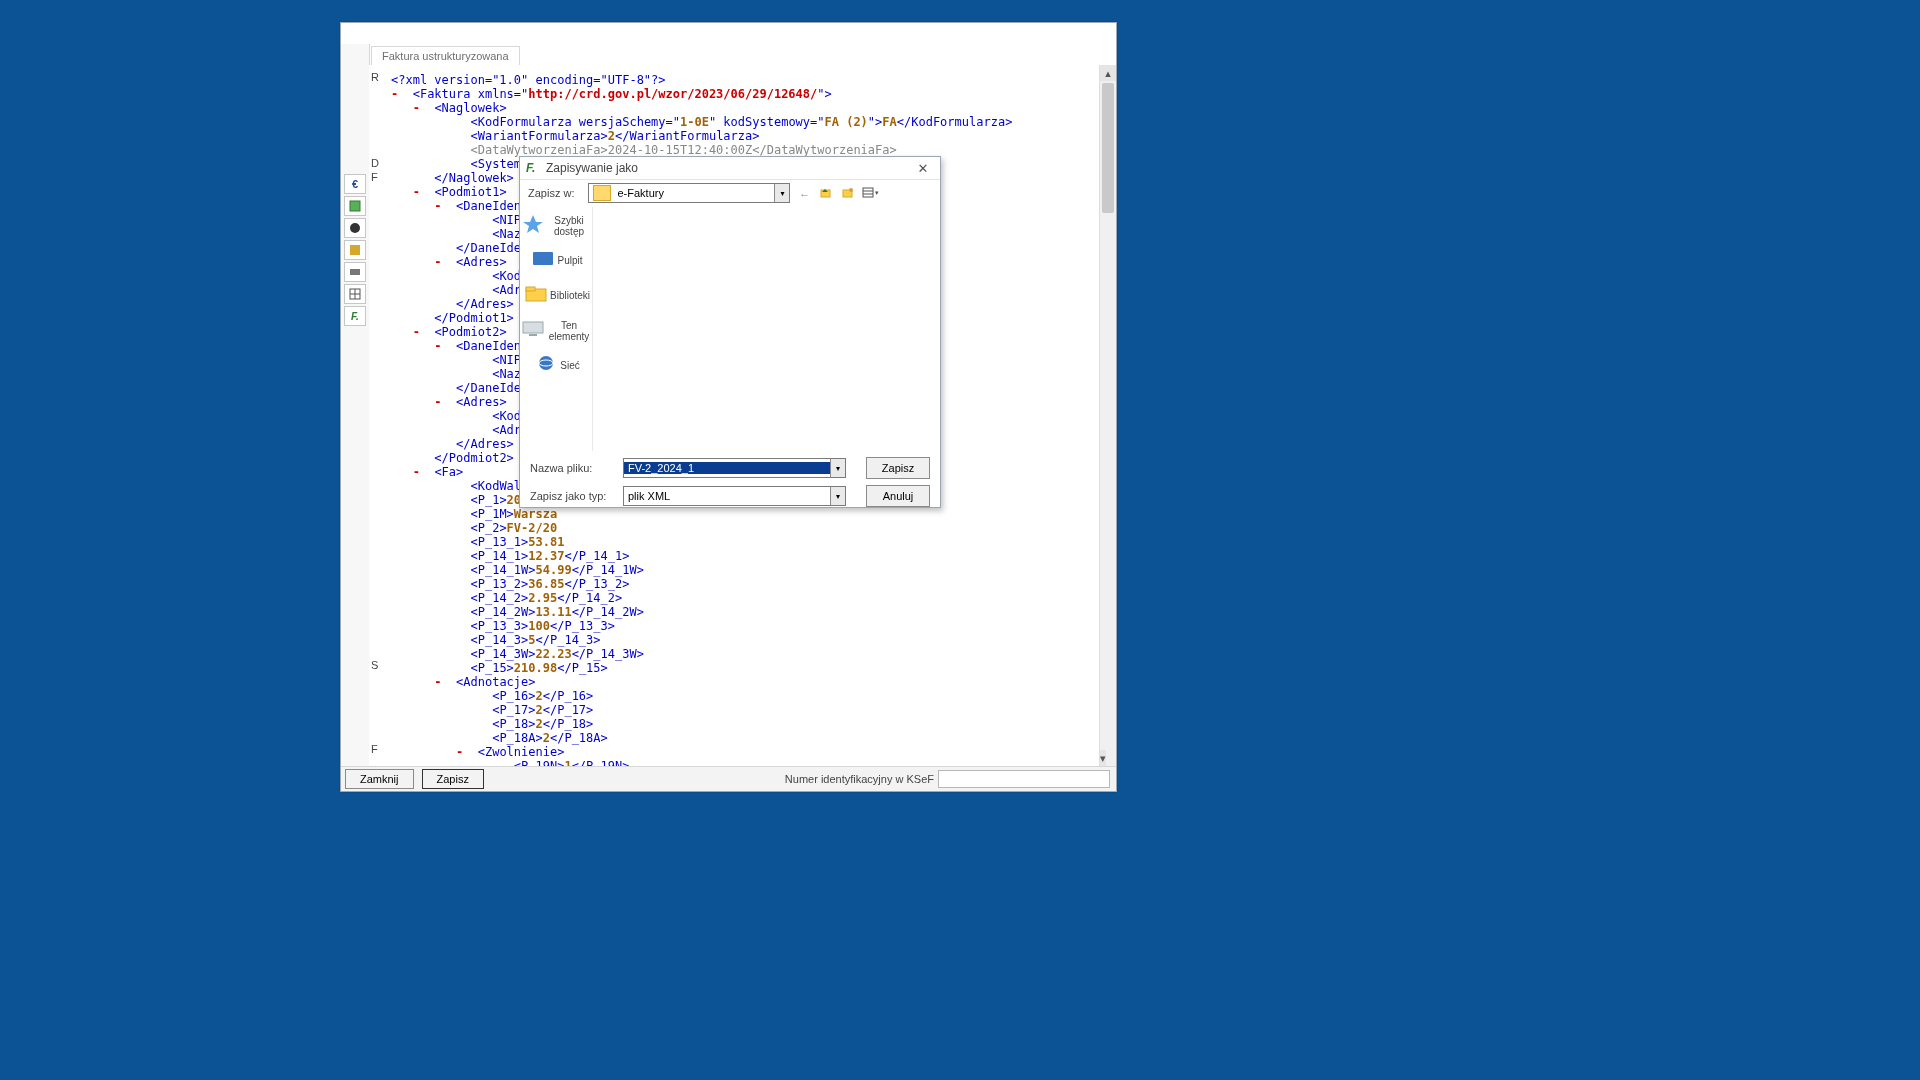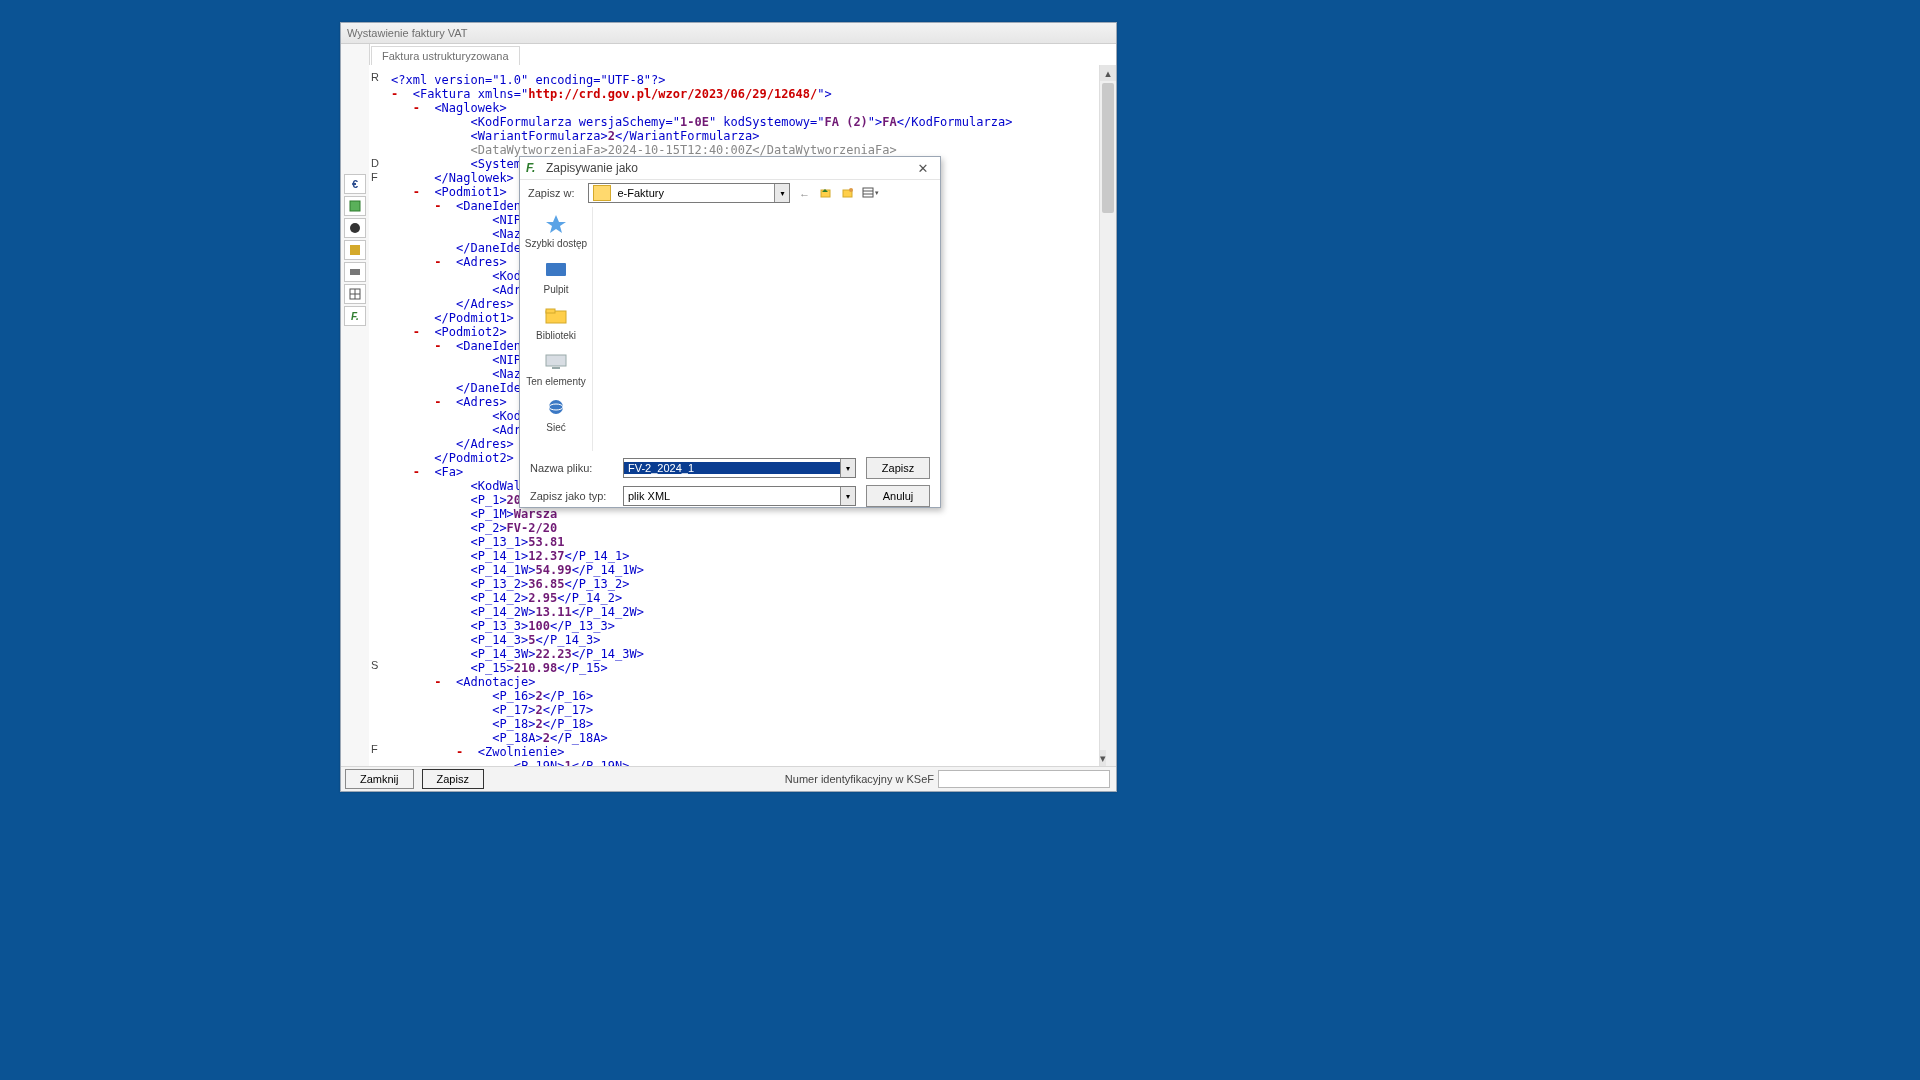--- a/index.html
+++ b/index.html
@@ -10,21 +10,21 @@
   .icon-slot{height:18px;margin:0 3px 2px 3px;border:1px solid #c6c6c6;background:#fff;display:flex;align-items:center;justify-content:center}
   .tab{position:absolute;left:30px;top:23px;height:18px;padding:0 10px;line-height:18px;color:#6f6f6f;border:1px solid #d8d8d8;border-bottom:none;background:#fff}
   .content{position:absolute;left:28px;right:0;top:42px;bottom:25px;background:#fff}
   .scroll{position:absolute;right:0;top:0;bottom:0;width:16px;background:#f0f0f0;border-left:1px solid #dedede}
   .scroll .arrow{height:16px;background:#e5e5e5;display:flex;align-items:center;justify-content:center;color:#555}
   .scroll .thumb{position:absolute;left:2px;right:2px;top:18px;height:130px;background:#c9c9c9;border-radius:2px}
   .scroll .bottom{position:absolute;bottom:0}
   .xml{position:absolute;left:0;right:16px;top:0;bottom:0;padding:8px 10px 8px 22px;font-family:Consolas,monospace;font-size:12px;line-height:14px;white-space:pre;overflow:hidden}
   .b{color:#0000cc}
   .rd{color:#cc0000;font-weight:bold}
-  .bk{color:#701a75;font-weight:bold}
+  .bk{color:#a16207;font-weight:bold}
   .g{color:#888}
   .bottombar{position:absolute;left:0;right:0;bottom:0;height:24px;background:#f3f3f3;border-top:1px solid #d6d6d6;display:flex;align-items:center}
   .btn{height:18px;margin:0 4px;padding:0 14px;border:1px solid #8a8a8a;background:#f3f3f3;font-size:11px;display:flex;align-items:center;cursor:pointer}
   .btn.primary{border:1px solid #333}
   .status-lbl{margin-left:auto;font-size:11px;color:#444}
   .status-box{width:170px;height:16px;margin:0 6px 0 4px;border:1px solid #b7b7b7;background:#fff}
   .fchar{color:#444;font-size:11px}
   
   .dlg{position:absolute;left:519px;top:156px;width:420px;height:350px;background:#fff;border:1px solid #9ba6b4;box-shadow:2px 3px 6px rgba(0,0,0,.25)}
   .dlg-title{height:22px;display:flex;align-items:center;padding:0 6px;background:#fff;border-bottom:1px solid #e5e5e5}
@@ -34,49 +34,48 @@
   .dlg-toolbar{height:26px;display:flex;align-items:center;padding:0 8px}
   .dlg-toolbar label{font-size:11px;color:#444;margin-right:14px}
   .combo{display:flex;align-items:center;height:18px;border:1px solid #7a7a7a;background:#fff}
   .combo.folder{width:200px}
   .combo .ficon{width:16px;height:14px;margin:0 4px;background:#ffd96e;border:1px solid #d4a92b}
   .combo .val{flex:1;font-size:11px;padding:0 2px}
   .combo .dd{width:14px;height:100%;border-left:1px solid #8a8a8a;background:#e9e9e9;display:flex;align-items:center;justify-content:center;font-size:8px}
   .nav-ic{width:16px;height:16px;margin-left:6px;display:flex;align-items:center;justify-content:center}
   .dlg-body{position:absolute;top:50px;bottom:56px;left:0;right:0;display:flex}
   .places{width:72px;background:#fff;border-right:1px solid #e8e8e8;display:flex;flex-direction:column;align-items:center;padding-top:6px}
-  .place{display:flex;flex-direction:column;align-items:center;margin-bottom:10px;cursor:pointer}
+  .place{display:flex;flex-direction:row;align-items:center;margin-bottom:10px;cursor:pointer}
   .place .pi{width:28px;height:22px;margin-bottom:3px;display:flex;align-items:center;justify-content:center}
   .place .pl{font-size:10px;color:#444;text-align:center}
   .filelist{flex:1;position:relative}
   .flhdr{height:18px;border-bottom:1px solid #e3e3e3;display:flex;font-size:11px;color:#555}
   .flhdr div{border-right:1px solid #e8e8e8;padding:2px 6px}
   .empty{text-align:center;color:#666;font-size:11px;margin-top:12px}
   .hscroll{position:absolute;left:0;right:0;bottom:0;height:14px;background:#f0f0f0;border-top:1px solid #e3e3e3;display:flex;align-items:center}
   .hscroll .harrow{width:14px;text-align:center;font-size:9px;color:#555}
   .hscroll .htrack{flex:1;position:relative;height:100%}
   .hscroll .hthumb{position:absolute;left:0;top:2px;bottom:2px;width:240px;background:#c9c9c9}
   .dlg-bottom{position:absolute;left:0;right:0;bottom:0;height:56px;padding:6px 10px;box-sizing:border-box}
   .row{display:flex;align-items:center;margin-bottom:6px}
   .row label{width:93px;font-size:11px;color:#444}
-  .txtcombo{flex:1;height:18px;border:1px solid #7a7a7a;display:flex;align-items:center;background:#fff;margin-right:10px}
+  .txtcombo{flex:1;height:18px;border:1px solid #7a7a7a;display:flex;align-items:center;background:#fff;margin-right:20px}
   .txtcombo .val{flex:1;padding:0 4px;font-size:11px}
   .txtcombo .sel{background:#0a3d91;color:#fff}
   .txtcombo .dd{width:14px;height:100%;border-left:1px solid #8a8a8a;background:#e9e9e9;display:flex;align-items:center;justify-content:center;font-size:8px}
   .dbtn{width:62px;height:20px;border:1px solid #8a8a8a;background:#f0f0f0;font-size:11px;display:flex;align-items:center;justify-content:center;cursor:pointer}
   
   .svg-star{fill:#5aa3e6}
   .svg-blue{fill:#3b78c4}
   .svg-yellow{fill:#ffcf4a;stroke:#d4a92b}
 </style>
 </head>
 <body>
 
 <div class="app">
-  <div class="titlebar">Wystawienie faktury VAT</div>
 
   <div class="left-strip">
     <div class="gap"></div>
     <div class="icon-slot">
         <span style="color:#2a4b8d;font-weight:bold">€</span>
       </div>
     <div class="icon-slot">
         <svg width="12" height="12">
           <rect x="1" y="1" width="10" height="10" fill="#5ab05a" stroke="#2e7d2e"></rect>
         </svg>

